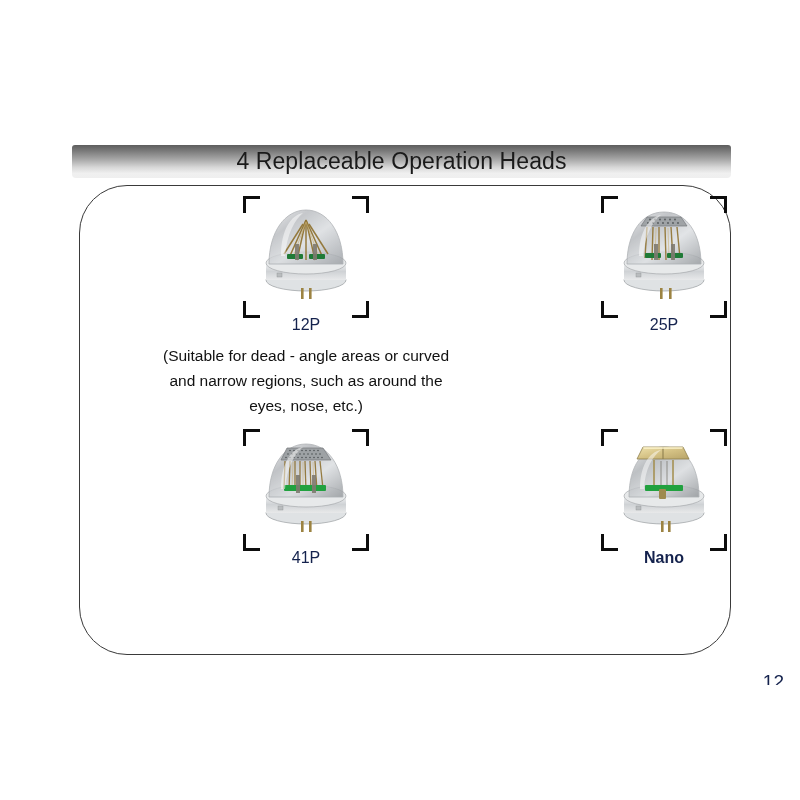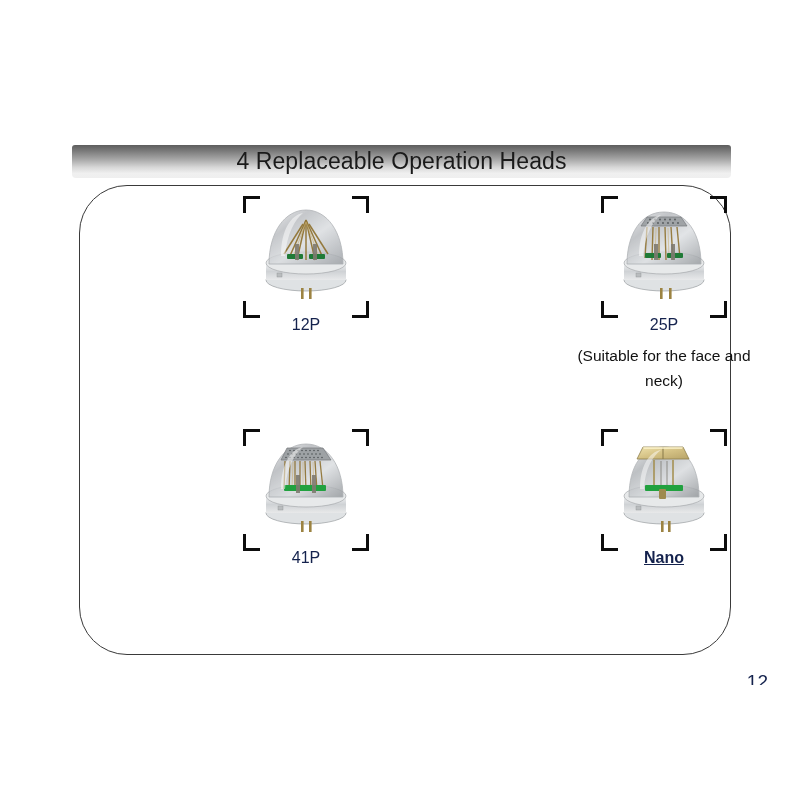--- a/index.html
+++ b/index.html
@@ -97,37 +97,37 @@
     width: 110px; height: 100px;
   }
 
   
   .head-label {
     font-size: 16px;
     color: #14224d;
     margin-top: -2px;
     line-height: 18px;
   }
-  .head-label.bold { font-weight: bold; text-decoration: underline; }
+  .head-label.bold { font-weight: bold; }
 
   
   .head-desc {
     font-size: 15.5px;
     color: #111111;
     text-align: center;
     line-height: 25px;
     margin-top: 9px;
     max-width: 305px;
   }
   .head-desc.narrow { max-width: 215px; }
 
   
   #page-number {
     position: absolute;
-    right: 32px;
+    right: 16px;
     top: 672px;
     font-size: 19px;
     color: #14224d;
     height: 13px;
     overflow: hidden;
     line-height: 19px;
   }
 </style>
 </head>
 <body>
@@ -192,20 +192,21 @@
 
         <rect x="50" y="88" width="2.6" height="11" fill="#9c8342"></rect>
         <rect x="58" y="88" width="2.6" height="11" fill="#9c8342"></rect>
 
         <rect x="26" y="73" width="5" height="4" fill="#b9bcbe" stroke="#8e9193" stroke-width="0.4"></rect>
 
         <path d="M30 56 C30 30 40 15 52 13 C44 19 36 34 34 56 Z" fill="#ffffff" opacity="0.5"></path>
       </svg>
     </div>
     <div class="head-label">12P</div>
+    <div class="head-desc">(Suitable for dead - angle areas or curved and narrow regions, such as around the eyes, nose, etc.)</div>
   </div>
 
   <div class="head-card">
     <div class="photo-frame">
       <span class="bracket tl"></span>
       <span class="bracket tr"></span>
       <span class="bracket bl"></span>
       <span class="bracket br"></span>
       <svg class="photo-inner" viewBox="0 0 110 100">
         <defs>
@@ -259,21 +260,20 @@
         <rect x="58" y="53" width="16" height="5" rx="1" fill="#1f7a36"></rect>
         <rect x="45" y="44" width="4" height="16" fill="#7e7a70" opacity="0.9"></rect>
         <rect x="62" y="44" width="4" height="16" fill="#7e7a70" opacity="0.9"></rect>
         <rect x="51" y="88" width="2.6" height="11" fill="#9c8342"></rect>
         <rect x="60" y="88" width="2.6" height="11" fill="#9c8342"></rect>
         <rect x="27" y="73" width="5" height="4" fill="#b9bcbe" stroke="#8e9193" stroke-width="0.4"></rect>
         <path d="M30 56 C30 32 40 17 52 15 C44 21 36 35 34 56 Z" fill="#ffffff" opacity="0.5"></path>
       </svg>
     </div>
     <div class="head-label">25P</div>
-    <div class="head-desc narrow">(Suitable for the face and neck)</div>
   </div>
 
   <div class="head-card">
     <div class="photo-frame">
       <span class="bracket tl"></span>
       <span class="bracket tr"></span>
       <span class="bracket bl"></span>
       <span class="bracket br"></span>
       <svg class="photo-inner" viewBox="0 0 110 100">
         <defs>

